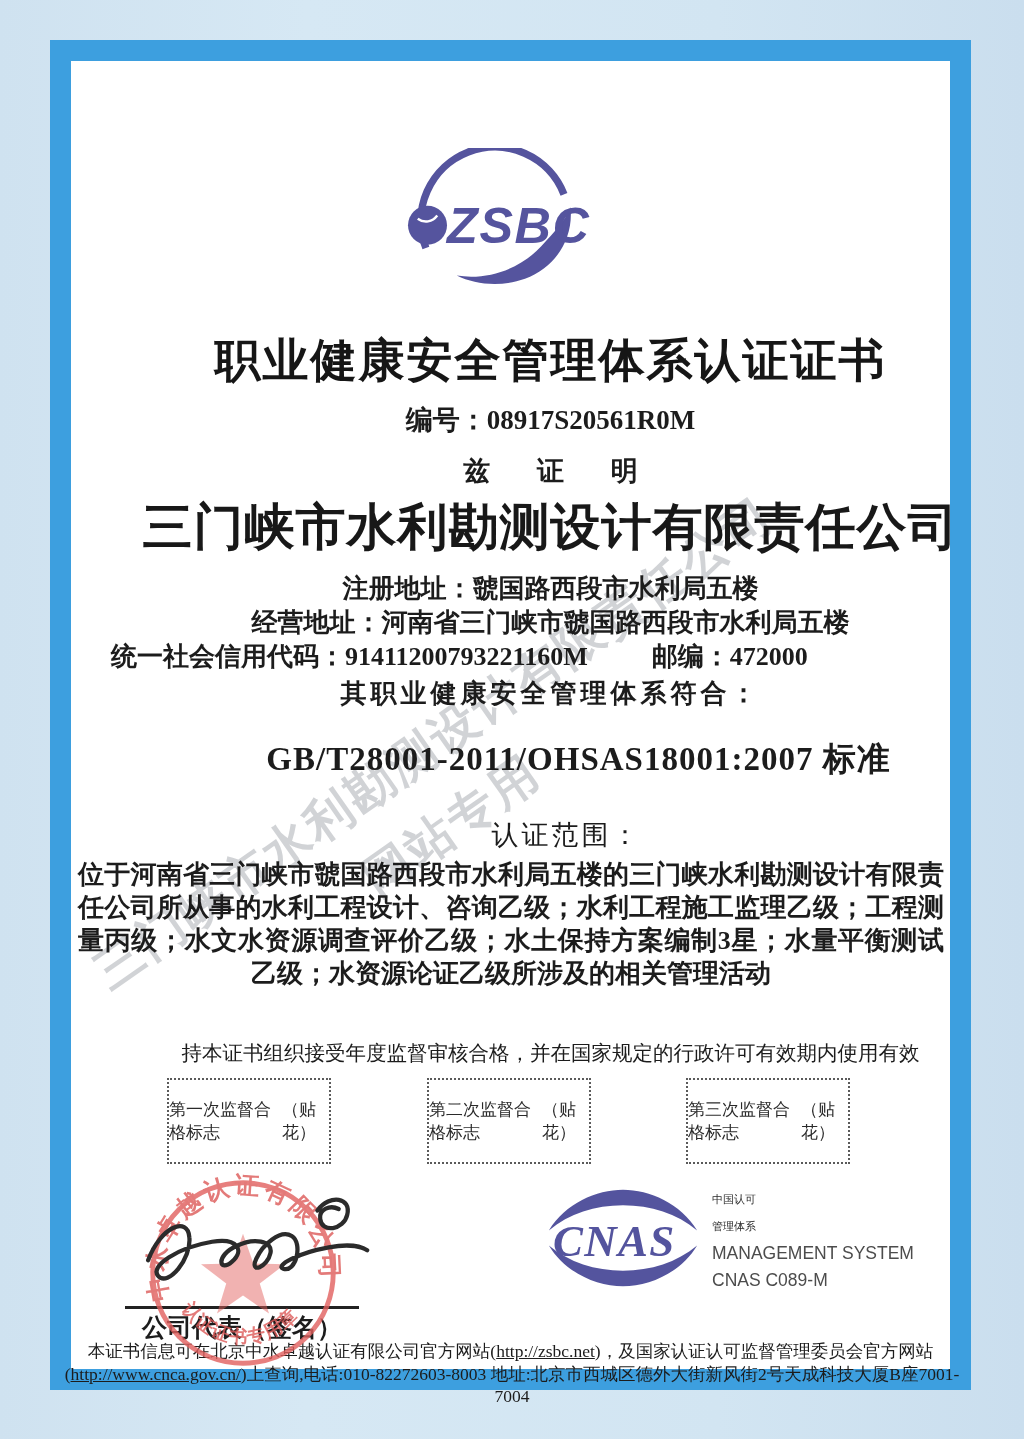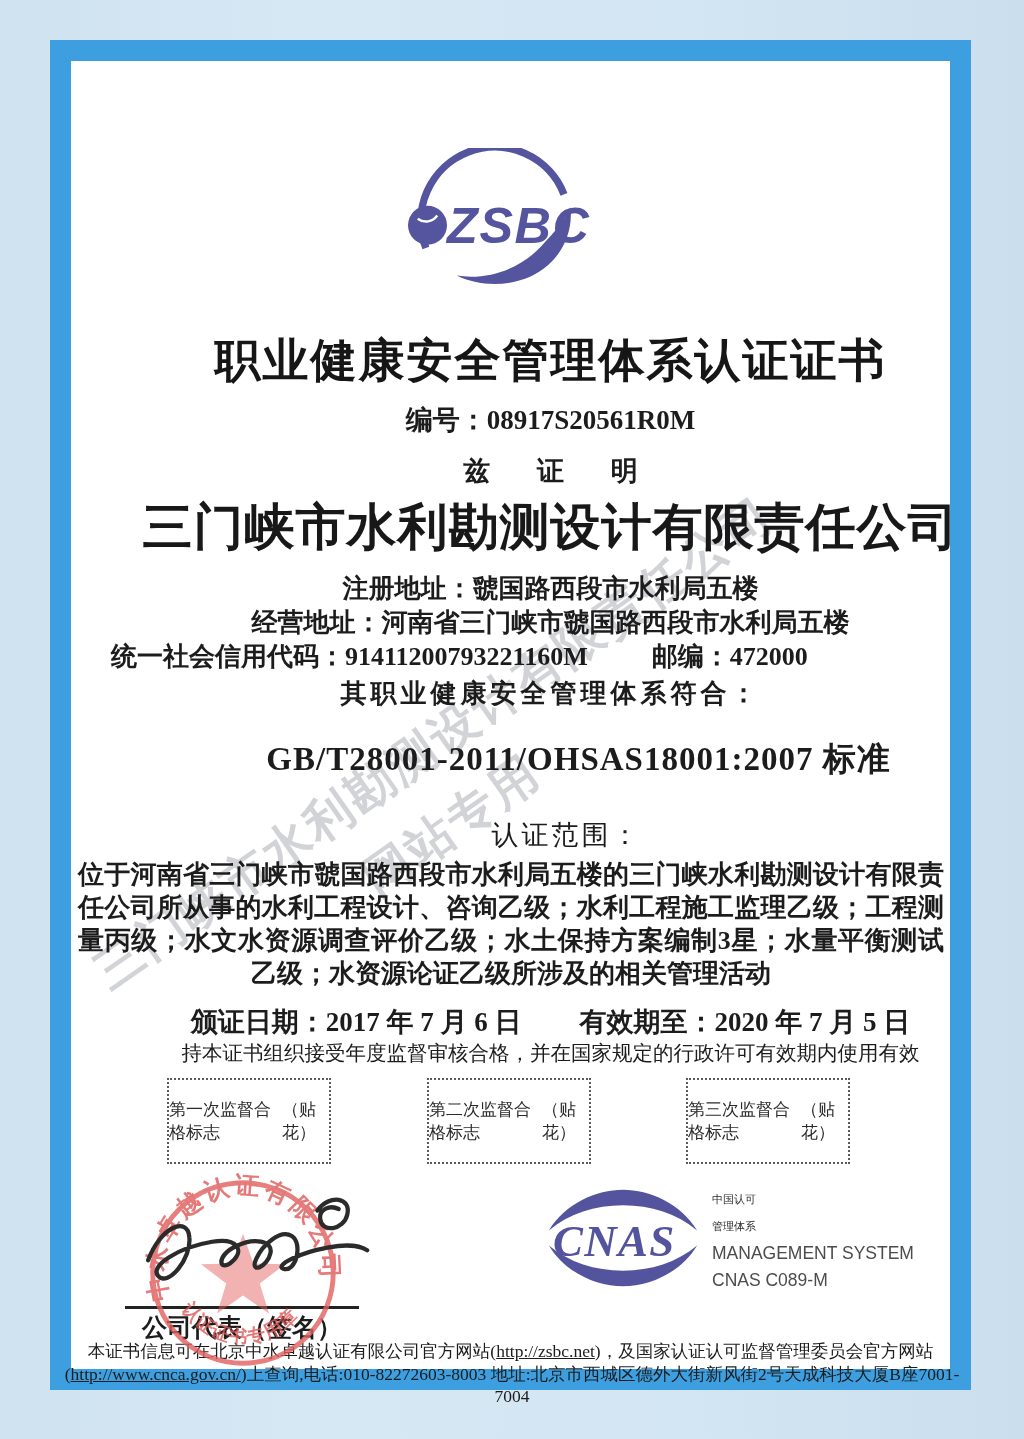--- a/index.html
+++ b/index.html
@@ -88,24 +88,20 @@
     <span>统一社会信用代码：91411200793221160M</span>
     <span>邮编：472000</span>
   </div>
 
   <div class="abs compliance z">其职业健康安全管理体系符合：</div>
   <div class="abs standard z">GB/T28001-2011/OHSAS18001:2007 标准</div>
 
   <div class="abs scope-label z">认证范围：</div>
   <div class="scope-text">位于河南省三门峡市虢国路西段市水利局五楼的三门峡水利勘测设计有限责任公司所从事的水利工程设计、咨询乙级；水利工程施工监理乙级；工程测量丙级；水文水资源调查评价乙级；水土保持方案编制3星；水量平衡测试乙级；水资源论证乙级所涉及的相关管理活动</div>
 
-  <div class="abs dates-row z">
-    <span>颁证日期：2017 年 7 月 6 日</span>
-    <span>有效期至：2020 年 7 月 5 日</span>
-  </div>
   <div class="abs note z">持本证书组织接受年度监督审核合格，并在国家规定的行政许可有效期内使用有效</div>
 
   <div class="sup-box b1">
     <span>第一次监督合格标志</span>
     <span>（贴花）</span>
   </div>
   <div class="sup-box b2">
     <span>第二次监督合格标志</span>
     <span>（贴花）</span>
   </div>

